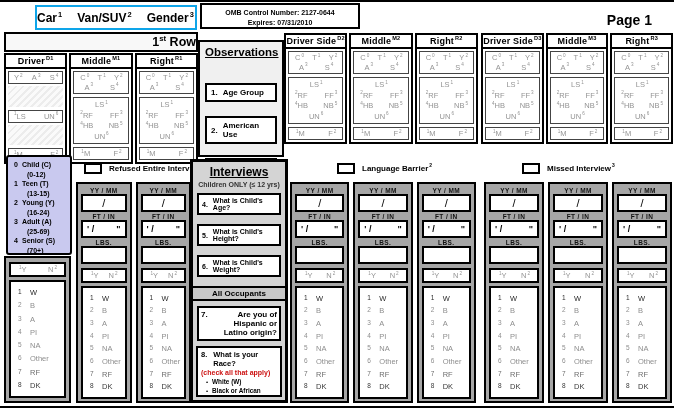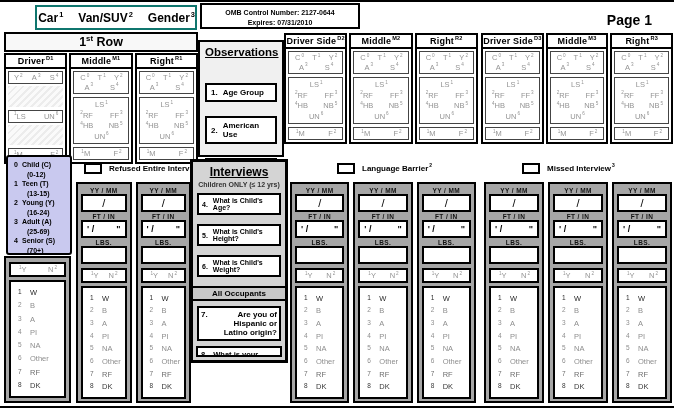--- a/index.html
+++ b/index.html
@@ -3,33 +3,33 @@
 <meta charset="utf-8">
 <style>
   *{box-sizing:border-box;margin:0;padding:0}
   html,body{background:#fff}
   .page{position:relative;width:674px;height:408px;background:#fff;overflow:hidden;
         font-family:"Liberation Sans",sans-serif;color:#000;
         border-top:2px solid #000;border-bottom:2px solid #000}
   sup{font-size:62%;line-height:0;margin-left:1px}
 
   
-  .vehicle-box{position:absolute;left:35px;top:3px;width:162px;height:25px;border:2px solid #0f766e;
-               background:#fff;display:flex;align-items:center;justify-content:flex-end;gap:15px;
+  .vehicle-box{position:absolute;left:35px;top:3px;width:162px;height:25px;border:2px solid #0ea5e9;
+               background:#fff;display:flex;align-items:center;justify-content:flex-start;gap:15px;
                font-weight:bold;font-size:12px}
   .omb-box{position:absolute;left:200px;top:1px;width:160px;height:26px;border:2px solid #000;
            background:#fff;text-align:center;font-weight:bold;font-size:7px;padding-top:3px;line-height:10px}
   .page-num{position:absolute;right:22px;top:10px;font-weight:bold;font-size:14px}
 
   
   .row-group{position:absolute;top:30px}
   .g1{left:4px;width:194px}
   .g2{left:284px;width:194px}
   .g3{left:481px;width:192px}
-  .group-title{border:2px solid #000;background:#f8f8f8;text-align:center;font-weight:bold;
+  .group-title{border:2px solid #000;background:#f8f8f8;text-align:right;font-weight:bold;
                font-size:12.5px;height:20px;line-height:17px}
   .group-title .ord{margin:0}
   .group-cols{display:flex;gap:2px;margin-top:1px}
   .cols-repeat{display:contents}
   .col{flex:1;border:2px solid #000;background:#fff;display:flex;flex-direction:column}
   .col-header{font-weight:bold;font-size:9px;text-align:center;border-bottom:2px solid #000;
               height:14px;line-height:13px;letter-spacing:.2px}
   .code-box{border:1px solid #444;margin:2px 2px 1px;color:#949494;font-size:7.5px}
   .token-line{display:flex;justify-content:space-between;align-items:center;width:100%}
   .token-line .tok:only-child{margin:0 auto}
@@ -59,21 +59,21 @@
   .checkbox{width:18px;height:11px;border:2px solid #000;background:#fff;flex:none}
 
   
   .legend{position:absolute;left:6px;top:153px;width:66px;height:100px;background:#c9c9ef;
           border:2px solid #000;border-radius:3px;padding:3px 2px 0 3px;font-size:7px;font-weight:bold}
   .leg-l1{display:flex;gap:4px;line-height:9.5px}
   .leg-code{width:7px;text-align:right;flex:none}
   .leg-l2{margin-left:16px;line-height:9.5px}
 
   
-  .interviews{position:absolute;left:190px;top:157px;width:98px;height:204px;border:3px solid #000;
+  .interviews{position:absolute;left:190px;top:157px;width:98px;height:244px;border:3px solid #000;
               background:#d4d4d4;display:flex;flex-direction:column;overflow:hidden}
   .int-title{font-weight:bold;font-size:12px;text-decoration:underline;text-align:center;margin-top:3px}
   .int-note{font-size:7px;font-weight:bold;color:#333;text-align:center;margin:2px 0 5px}
   .int-qs .q-box{font-size:7px;padding:2px 1px 2px 3px;margin:0 4px 9px}
   .all-occ{border-top:2px solid #000;border-bottom:2px solid #000;background:#c8c8c8;
            font-weight:bold;font-size:8px;text-align:center;padding:1px 0;margin-bottom:5px}
   .q7{margin:0 4px 5px;font-size:8px;padding:2px;align-items:flex-start}
   .q7-label{flex:1;text-align:right}
   .q8{flex:1;margin:0 3px 3px;border:2px solid #000;background:#fff;padding:2px 1px 1px 3px;overflow:hidden}
   .q8-head{display:flex;gap:6px;font-size:7.5px;font-weight:bold}

